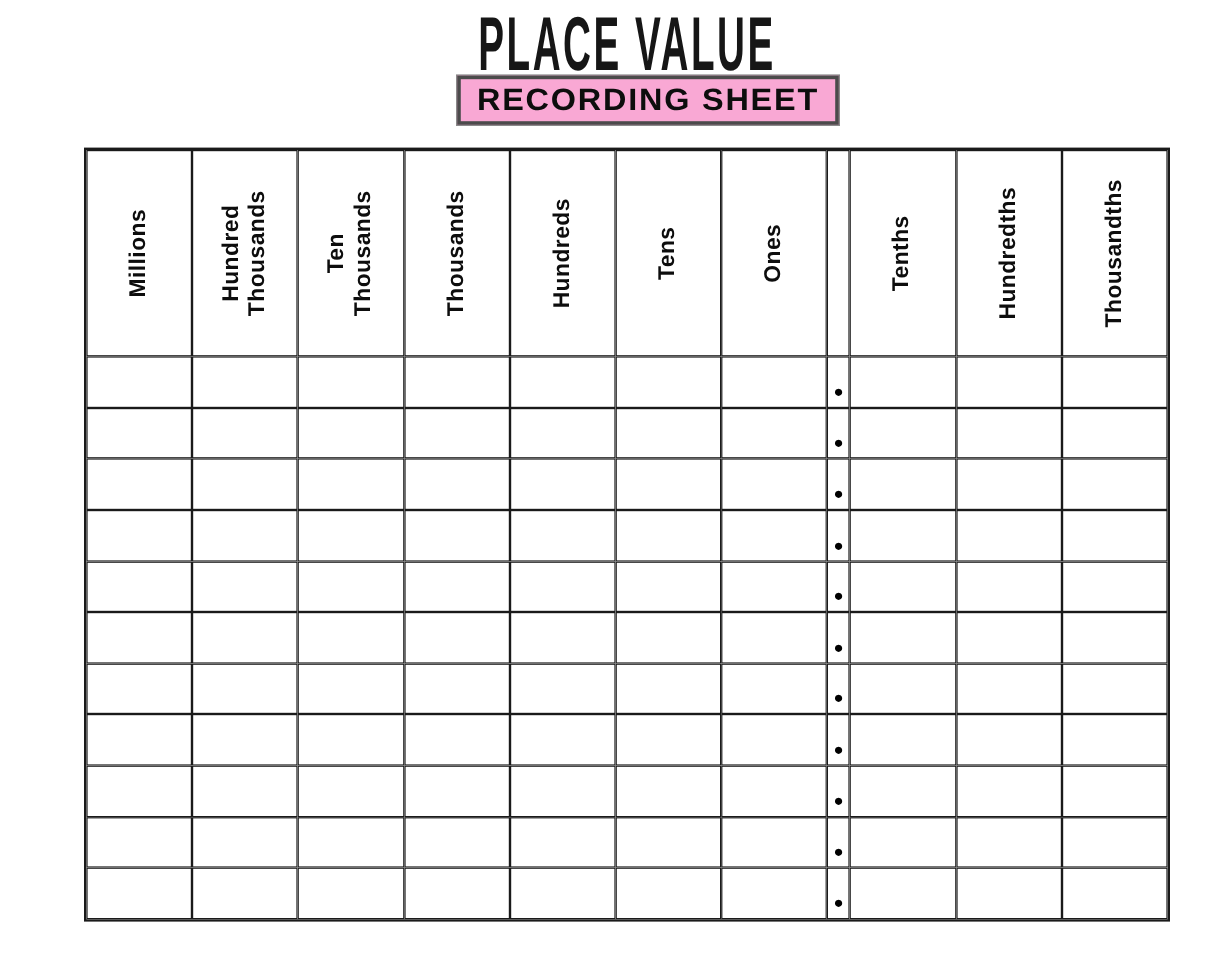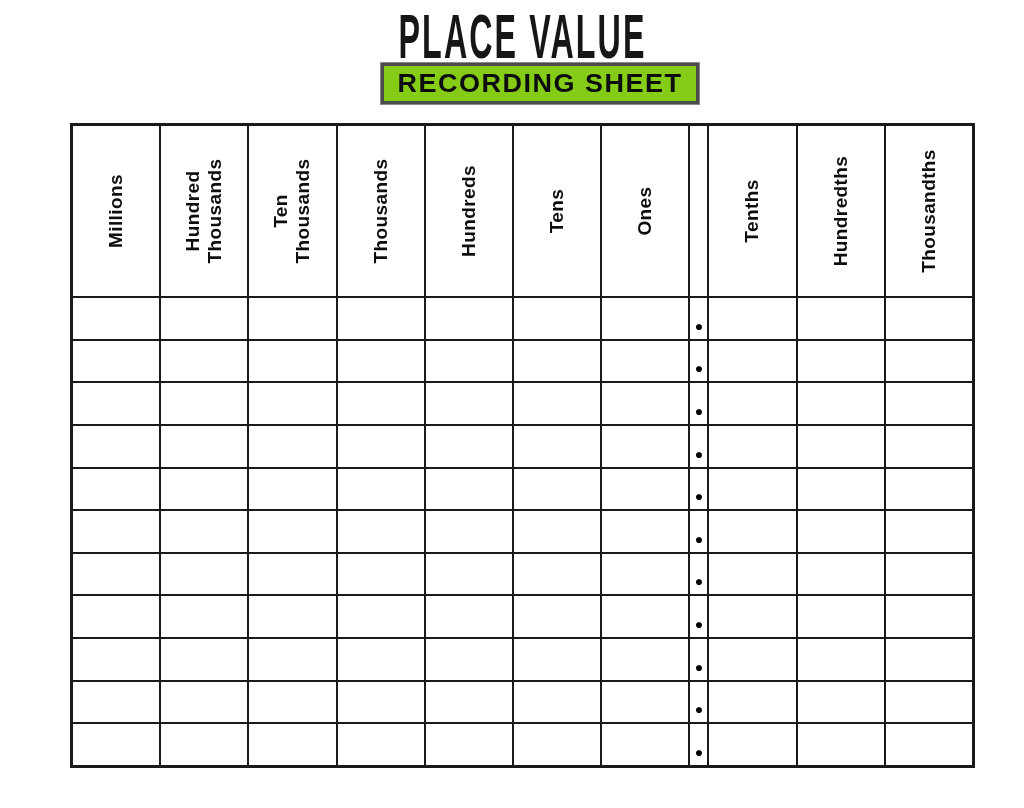--- a/index.html
+++ b/index.html
@@ -31,21 +31,21 @@
     white-space: nowrap;
   }
 
   
   .subtitle-box {
     position: absolute;
     left: 381px;
     top: 63px;
     width: 318px;
     height: 41px;
-    background: #84cc16;
+    background: #f9a8d4;
     border: 3px solid #4b4b4b;
     box-shadow: 0 0 0 1px #8a8a8a;
     display: flex;
     align-items: center;
     justify-content: center;
     text-align: center;
   }
   .subtitle-label {
     font-size: 27px;
     font-weight: 700;

